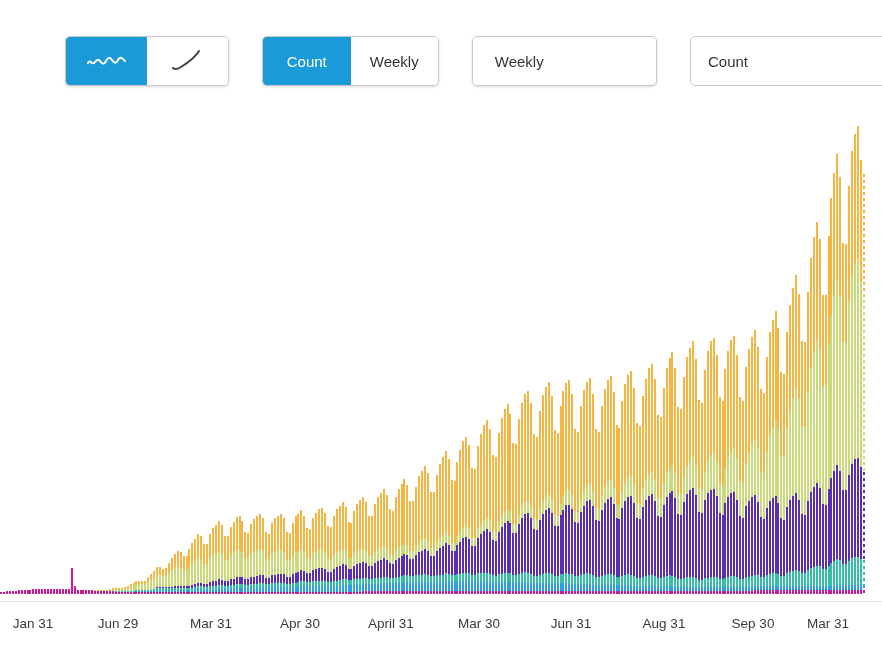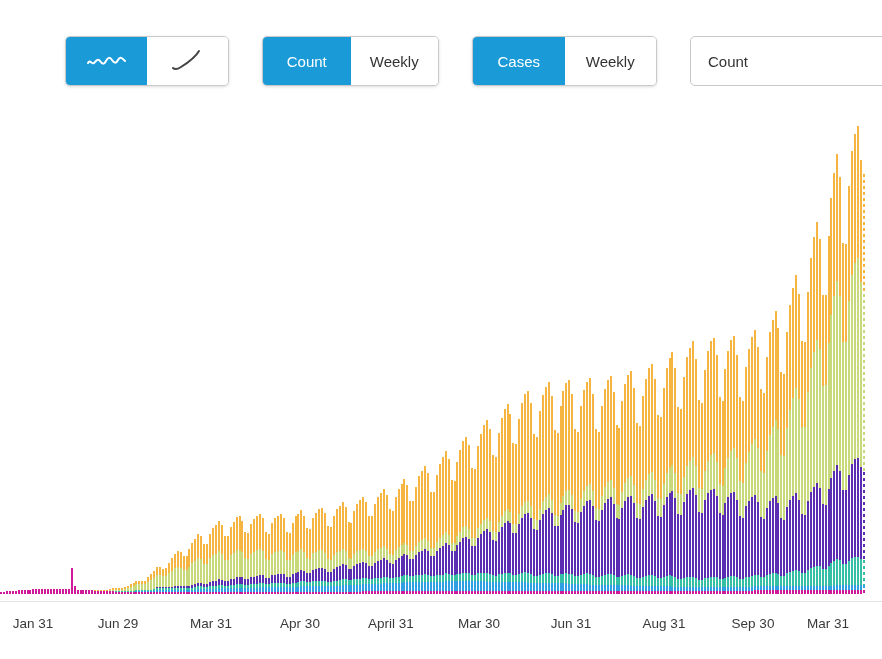--- a/index.html
+++ b/index.html
@@ -56,21 +56,20 @@
       </svg>
     </button>
   </div>
 
   <div class="toggle-group g2">
     <button class="seg active">Count</button>
     <button class="seg">Weekly</button>
   </div>
 
   <div class="toggle-group g3">
-    <button class="seg active">Cases</button>
     <button class="seg">Weekly</button>
   </div>
 
   <div class="count-box">
     <span>Count</span>
   </div>
 
 </div>
 
 <div class="chart">

